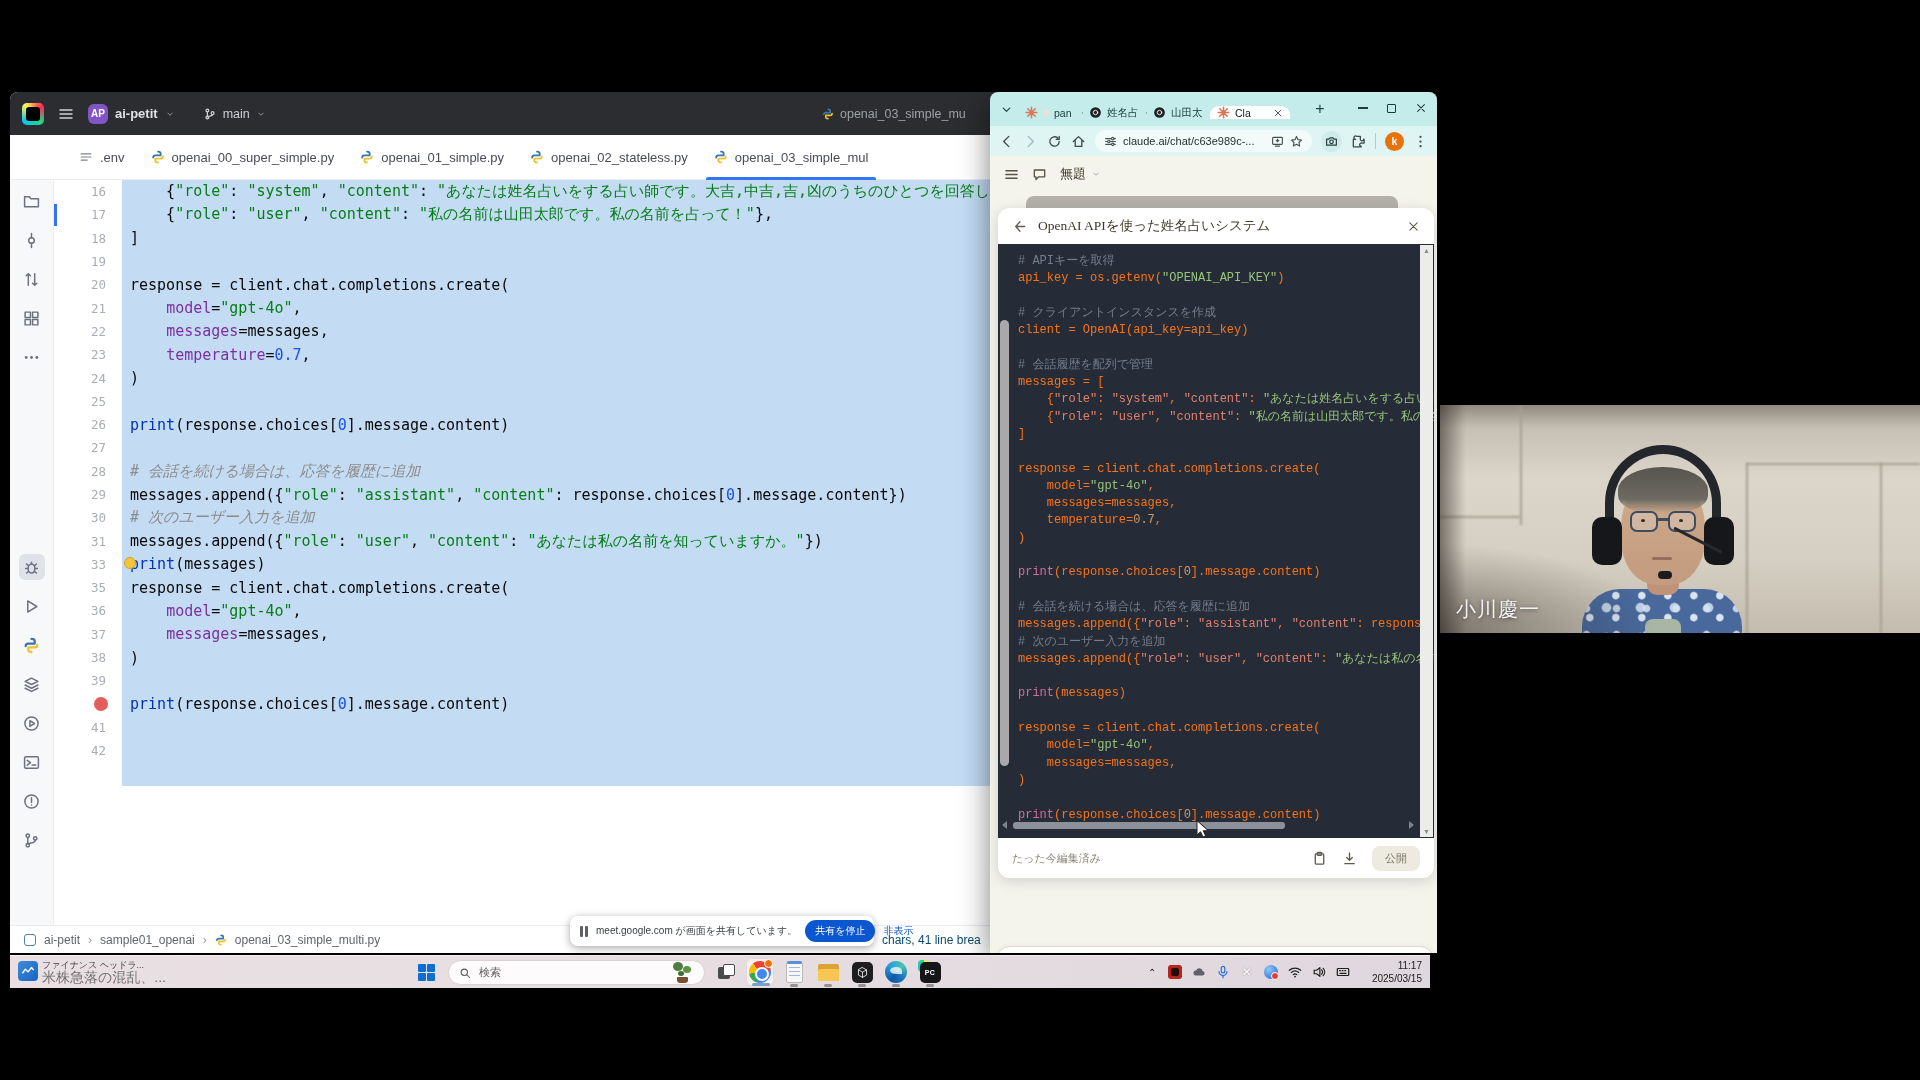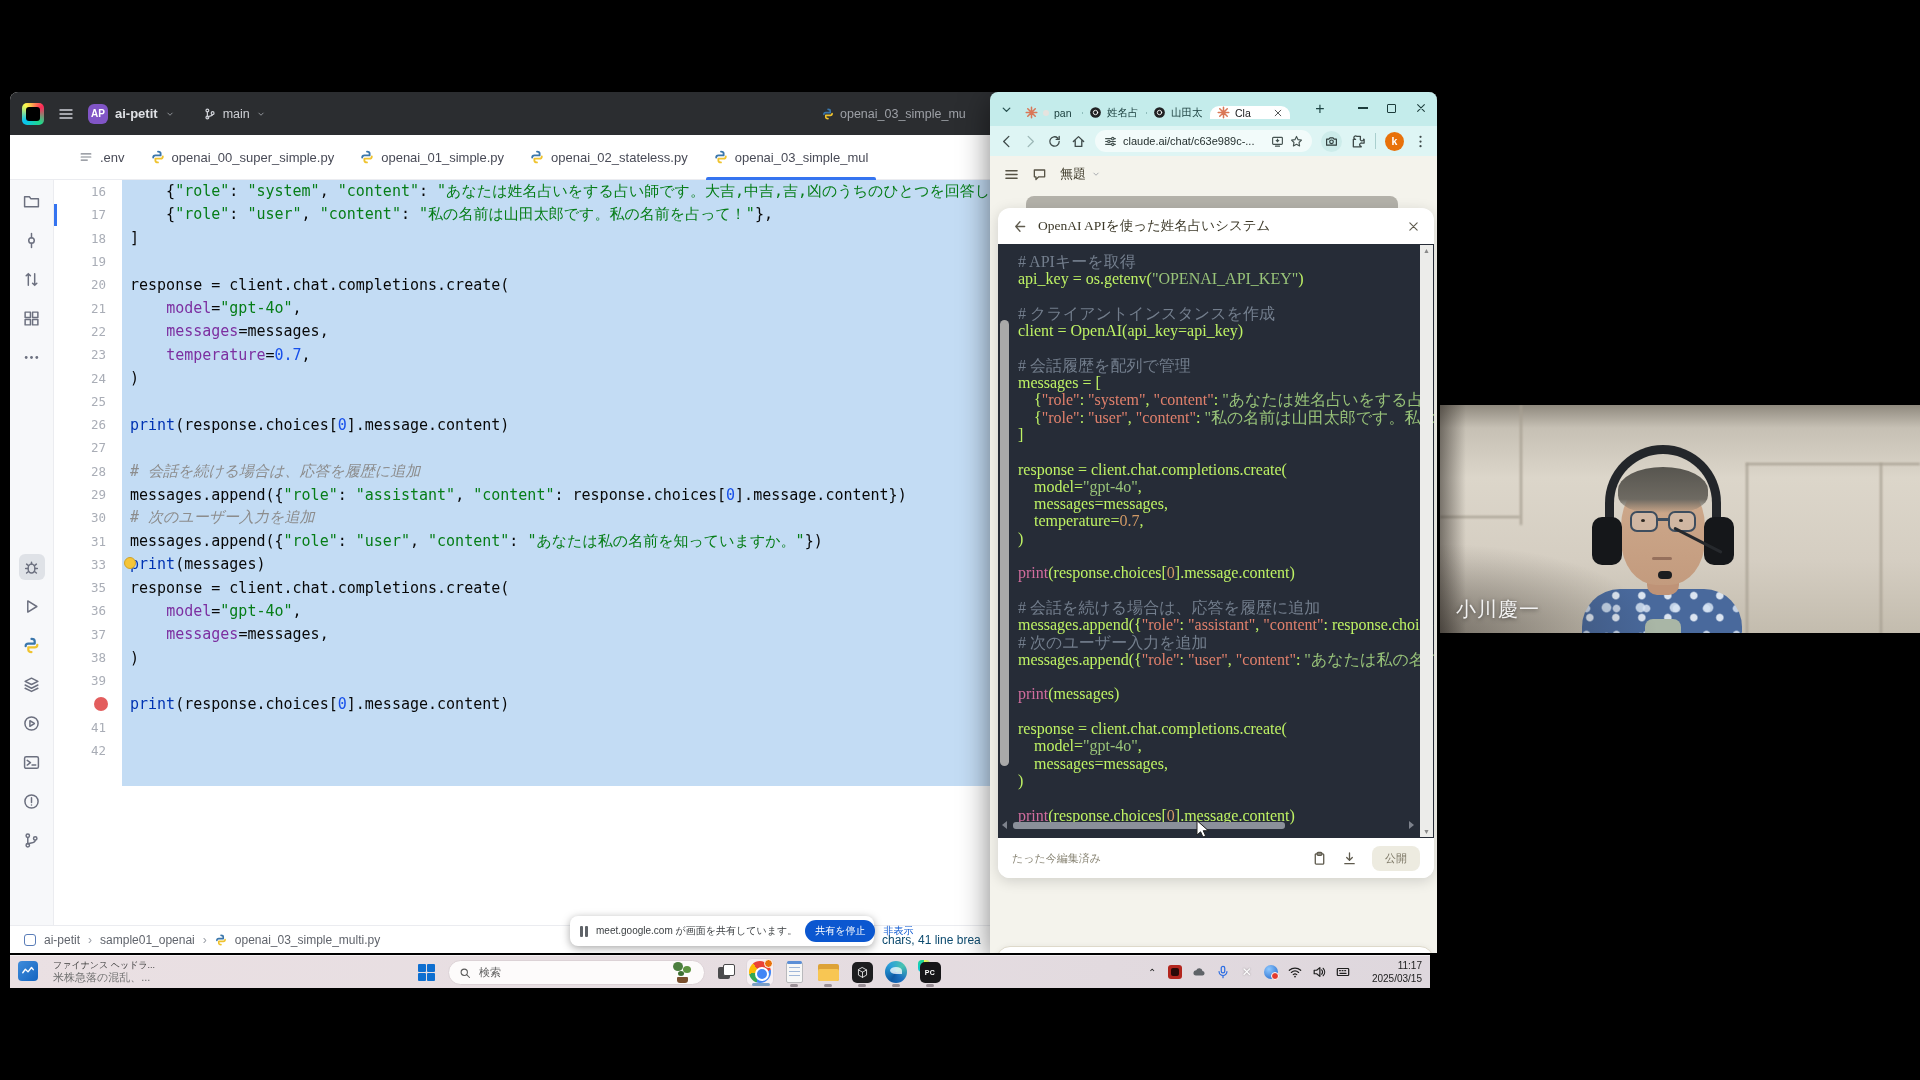--- a/index.html
+++ b/index.html
@@ -79,23 +79,23 @@
 .cr-content{position:absolute;top:64px;left:0;right:0;bottom:0;background:#f4f3ec;overflow:hidden}
 .cl-header{position:absolute;left:14px;top:9px;display:flex;align-items:center;gap:13px;color:#3d3929;font-size:13px}
 .cl-header .icon16{width:15px;height:15px;color:#55514400;color:#565244}
 .cl-title{display:flex;align-items:center;gap:5px}
 .cl-graybar{position:absolute;left:36px;top:40px;width:372px;height:16px;background:#b3b1a9;border-radius:8px 8px 0 0}
 .artifact{position:absolute;left:8px;top:52px;width:436px;height:670px;background:#fff;border-radius:12px;box-shadow:0 3px 14px rgba(0,0,0,.15)}
 .af-header{position:absolute;top:0;left:0;right:0;height:36px;display:flex;align-items:center;gap:11px;padding:0 14px}
 .af-back{width:15px;height:15px;color:#5f5b4e;flex:0 0 15px}
 .af-title{font-family:"Liberation Serif",serif;font-size:13.5px;color:#3d3929;flex:1;white-space:nowrap;overflow:hidden}
 .af-close{width:13px;height:13px;color:#5f5b4e;flex:0 0 13px}
-.af-code{position:absolute;top:36px;left:0;right:0;height:594px;background:#262c37;overflow:hidden;padding:9px 0 0 20px;font-family:Liberation Serif, serif;font-size:16px;line-height:17.3px}
+.af-code{position:absolute;top:36px;left:0;right:0;height:594px;background:#262c37;overflow:hidden;padding:9px 0 0 20px;font-family:Liberation Mono, monospace;font-size:12px;line-height:17.3px}
 .cl-line{white-space:pre;height:17.3px}
-.cl-d{color:#bef264}.cl-g{color:#98c379}.cl-r{color:#e0806c}.cl-n{color:#d19a66}.cl-m{color:#d16d9e}.cl-c{color:#737e8d}
+.cl-d{color:#f97316}.cl-g{color:#98c379}.cl-r{color:#e0806c}.cl-n{color:#d19a66}.cl-m{color:#d16d9e}.cl-c{color:#737e8d}
 .af-vtrack{position:absolute;right:1px;top:37px;width:13px;height:592px;background:#ececea;z-index:3;display:flex;flex-direction:column;align-items:center;justify-content:space-between;padding:2px 0;color:#8a8a8a;font-size:7px}
 .af-vthumb{position:absolute;left:2px;top:112px;width:9px;height:446px;background:#a9a9a9;border-radius:5px}
 .af-hthumb{position:absolute;left:15px;top:614px;width:272px;height:7px;background:#8b909a;border-radius:3px;z-index:3}
 .af-harrow{position:absolute;top:613px;width:0;height:0;border-top:4px solid transparent;border-bottom:4px solid transparent;z-index:3}
 .af-harrow.l{left:4px;border-right:5px solid #7d828c}
 .af-harrow.r{right:20px;border-left:5px solid #7d828c}
 .af-footer{position:absolute;left:0;right:0;bottom:0;height:40px;display:flex;align-items:center;padding:0 14px;gap:12px;font-size:11px;color:#8a8676;background:#fff;border-radius:0 0 12px 12px}
 .af-actions{margin-left:auto;display:flex;align-items:center;gap:15px;color:#5f5b4e}
 .af-actions .icon14{width:15px;height:15px}
 .af-publish{background:#edebe0;border-radius:8px;padding:5px 13px;color:#7d7866;font-size:11px}
@@ -103,24 +103,24 @@
 
 
 .toast{position:absolute;left:570px;top:916px;width:304px;height:30px;background:#fff;border-radius:8px;box-shadow:0 2px 8px rgba(0,0,0,.35);display:flex;align-items:center;gap:8px;padding:0 10px;z-index:30;font-size:10px;color:#3c4043;white-space:nowrap}
 .toast-bars{display:flex;gap:2px;flex:0 0 8px}
 .toast-bars i{width:3px;height:11px;background:#5f6368;border-radius:1px}
 .toast-stop{background:#0b57d0;color:#fff;border-radius:12px;padding:4px 10px;font-size:10px}
 .toast-hide{color:#0b57d0}
 
 
 .taskbar{position:absolute;left:10px;top:955px;width:1420px;height:33px;background:linear-gradient(90deg,#eae0e3,#e6dde1 55%,#ded7dd);z-index:20;border-top:1px solid rgba(255,255,255,.5)}
-.tb-widget{position:absolute;left:8px;top:3px;display:flex;gap:15px;align-items:center}
+.tb-widget{position:absolute;left:8px;top:3px;display:flex;gap:4px;align-items:center}
 .tb-wicon{width:20px;height:20px;border-radius:4px;background:linear-gradient(135deg,#3f8cdb,#1565c0);color:#fff;padding:3px}
 .tb-wt1{font-size:9px;line-height:12px;color:#3c3c3c}
-.tb-wt2{font-size:11px;line-height:12px;color:#707070}
+.tb-wt2{font-size:14px;line-height:12px;color:#707070}
 .tb-start{position:absolute;left:408px;top:8px;width:17px;height:17px;display:grid;grid-template-columns:8px 8px;grid-template-rows:8px 8px;gap:1px}
 .tb-start i{background:#0e6fd0;border-radius:1px}
 .tb-search{position:absolute;left:438px;top:4px;width:257px;height:25px;background:#fdfbfb;border:1px solid #dcd2d6;border-radius:13px;display:flex;align-items:center;gap:8px;padding:0 10px;font-size:11px;color:#5a5a5a}
 .tb-search .icon12{color:#5a5a5a}
 .tb-bonsai{margin-left:auto;width:24px;height:21px;position:relative}
 .tb-bonsai::before{content:"";position:absolute;left:3px;top:0;width:10px;height:9px;border-radius:50%;background:#4c7f3f;box-shadow:9px 3px 0 -1px #5d9440,3px 7px 0 -2px #3f6f33}
 .tb-bonsai::after{content:"";position:absolute;left:7px;bottom:0;width:11px;height:6px;background:#7a4f2d;border-radius:1px 1px 3px 3px}
 #tb-apps{position:absolute;left:702px;top:2px;display:flex;gap:6px}
 .tb-app{width:28px;height:28px;border-radius:6px;display:flex;align-items:center;justify-content:center;position:relative}
 .tb-app.active{background:#f6f0f3;border:1px solid #e0d7dc}

